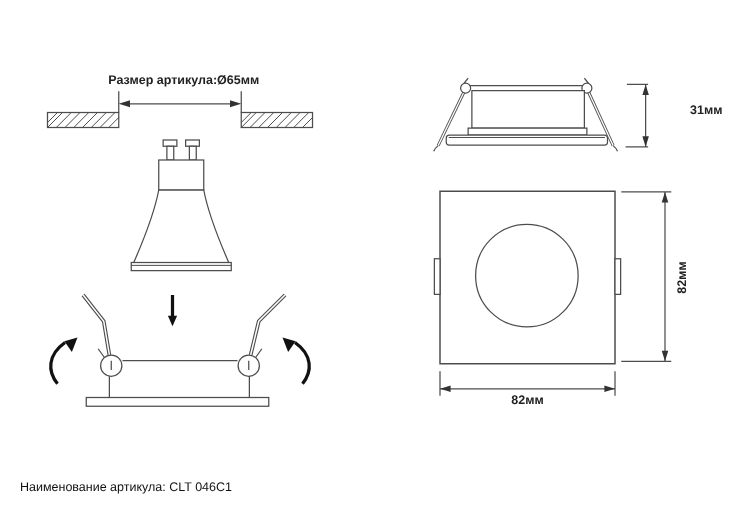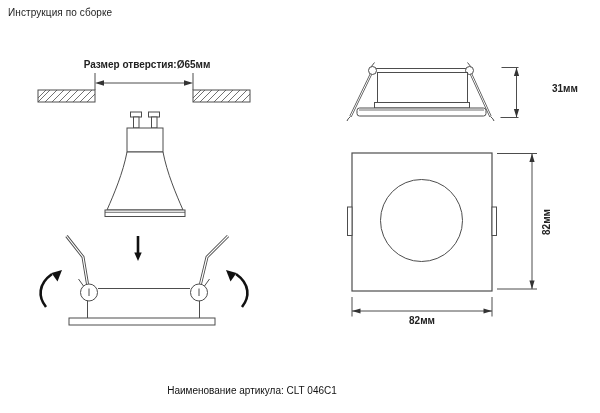--- a/index.html
+++ b/index.html
@@ -20,21 +20,21 @@
   .lbl.hole { left: 40px; top: 59px; width: 214px; text-align: center; font-weight: 700; color: #222; }
   .lbl.title-left { left: 8px; top: 7px; }
   .lbl.title-right { left: 310px; top: 7px; }
   .lbl.dim-31 { left: 552px; top: 83px; }
   .lbl.dim-82-bottom { left: 372px; top: 315px; width: 100px; text-align: center; }
   .lbl.dim-82-right {
     left: 527px; top: 212px; width: 40px; height: 20px;
     display: flex; align-items: center; justify-content: center;
     transform: rotate(-90deg);
   }
-  .lbl.article { left: 4px; top: 385px; width: 496px; text-align: center; font-weight: 400; color: #111; }
+  .lbl.article { left: 16px; top: 385px; width: 496px; font-weight: 400; color: #111; }
 </style>
 </head>
 <body>
 
 <div class="sheet">
 
   <svg class="linework" width="600" height="413" viewBox="0 0 600 413" fill="none" stroke="#4d4d4d" stroke-width="1">
 
     <g>
       <rect x="38" y="90" width="57" height="12" fill="#ffffff"></rect>
@@ -168,23 +168,22 @@
       <g>
         <line x1="352" y1="297" x2="352" y2="316.5"></line>
         <line x1="492" y1="297" x2="492" y2="316.5"></line>
         <line x1="352" y1="311" x2="492" y2="311"></line>
         <polygon points="352,311 360.5,308.4 360.5,313.6" fill="#333333" stroke="none"></polygon>
         <polygon points="492,311 483.5,308.4 483.5,313.6" fill="#333333" stroke="none"></polygon>
       </g>
     </g>
   </svg>
 
-  <div class="lbl title title-left">Инструкция по сборке</div>
 
-  <div class="lbl hole">Размер отверстия:Ø65мм</div>
+  <div class="lbl hole">Размер артикула:Ø65мм</div>
 
   <div class="lbl dim dim-31">31мм</div>
 
   <div class="lbl dim dim-82-right">82мм</div>
 
   <div class="lbl dim dim-82-bottom">82мм</div>
 
   <div class="lbl article">Наименование артикула: CLT 046C1</div>
 </div>
 

